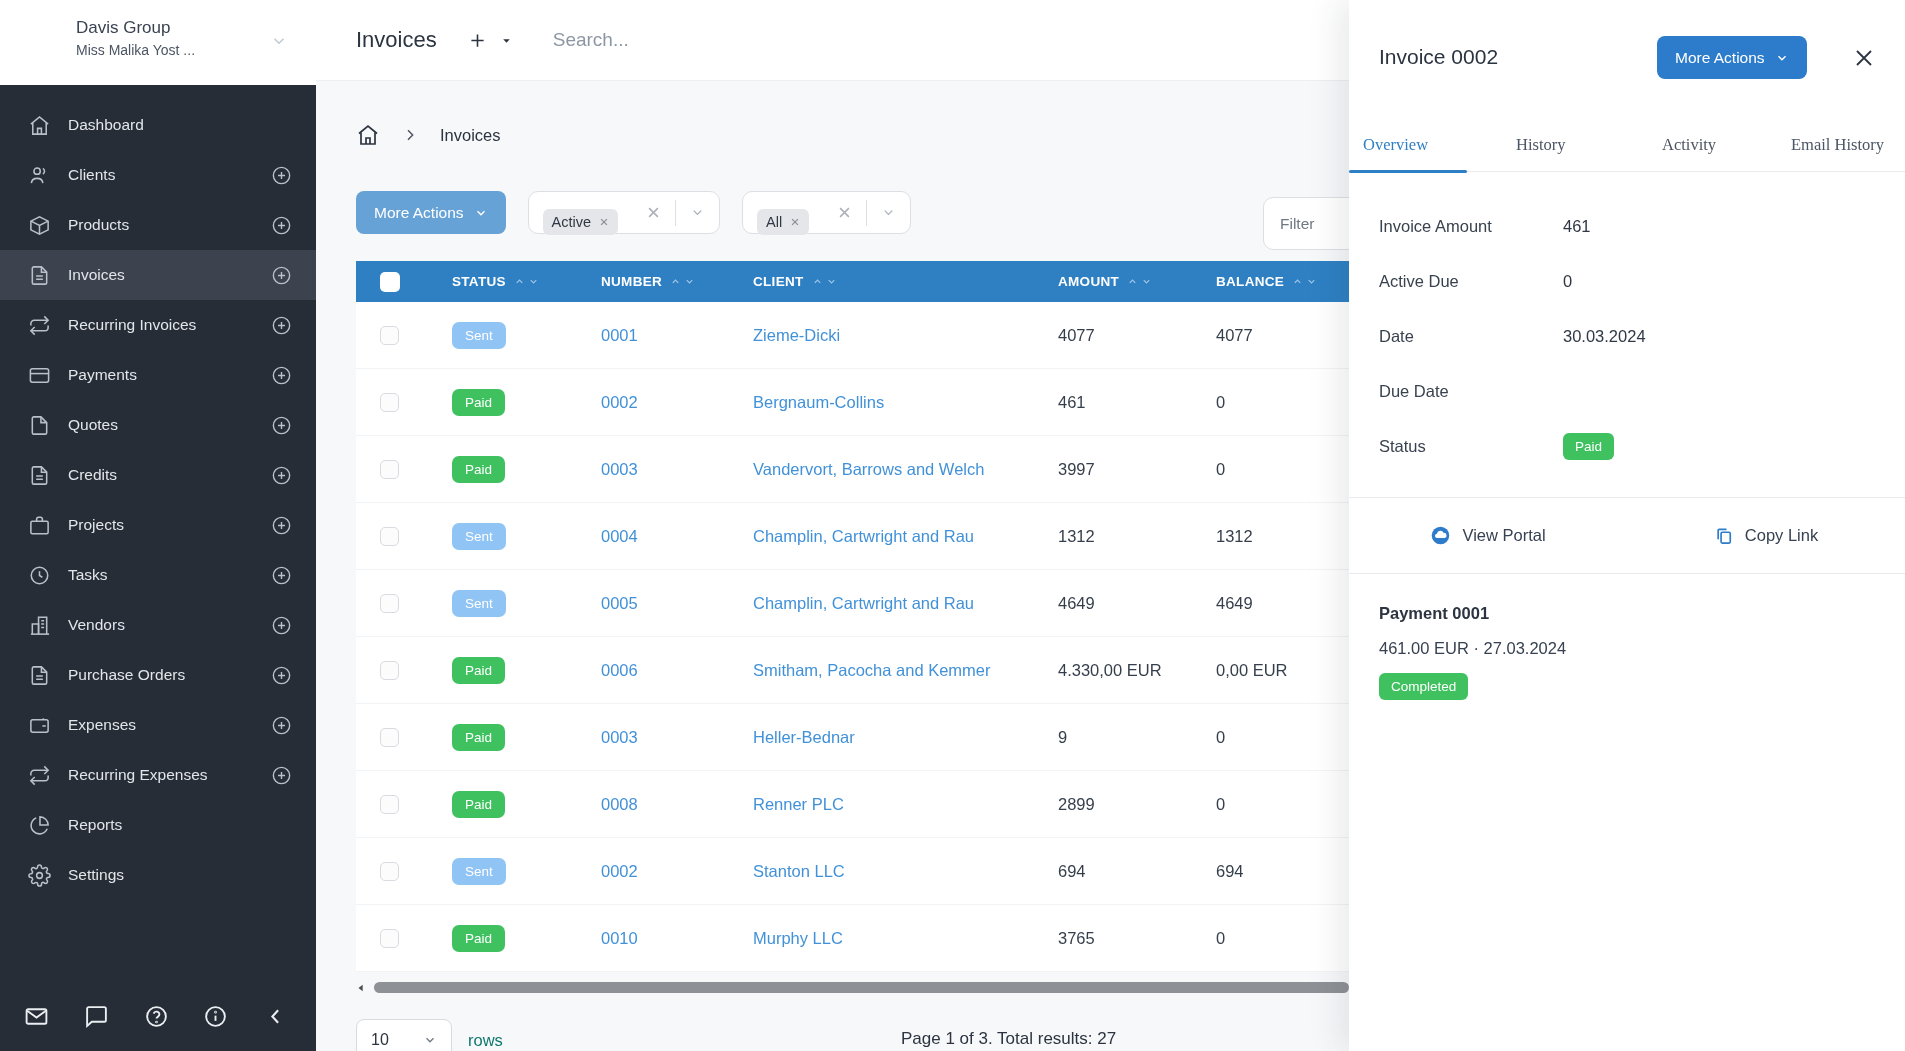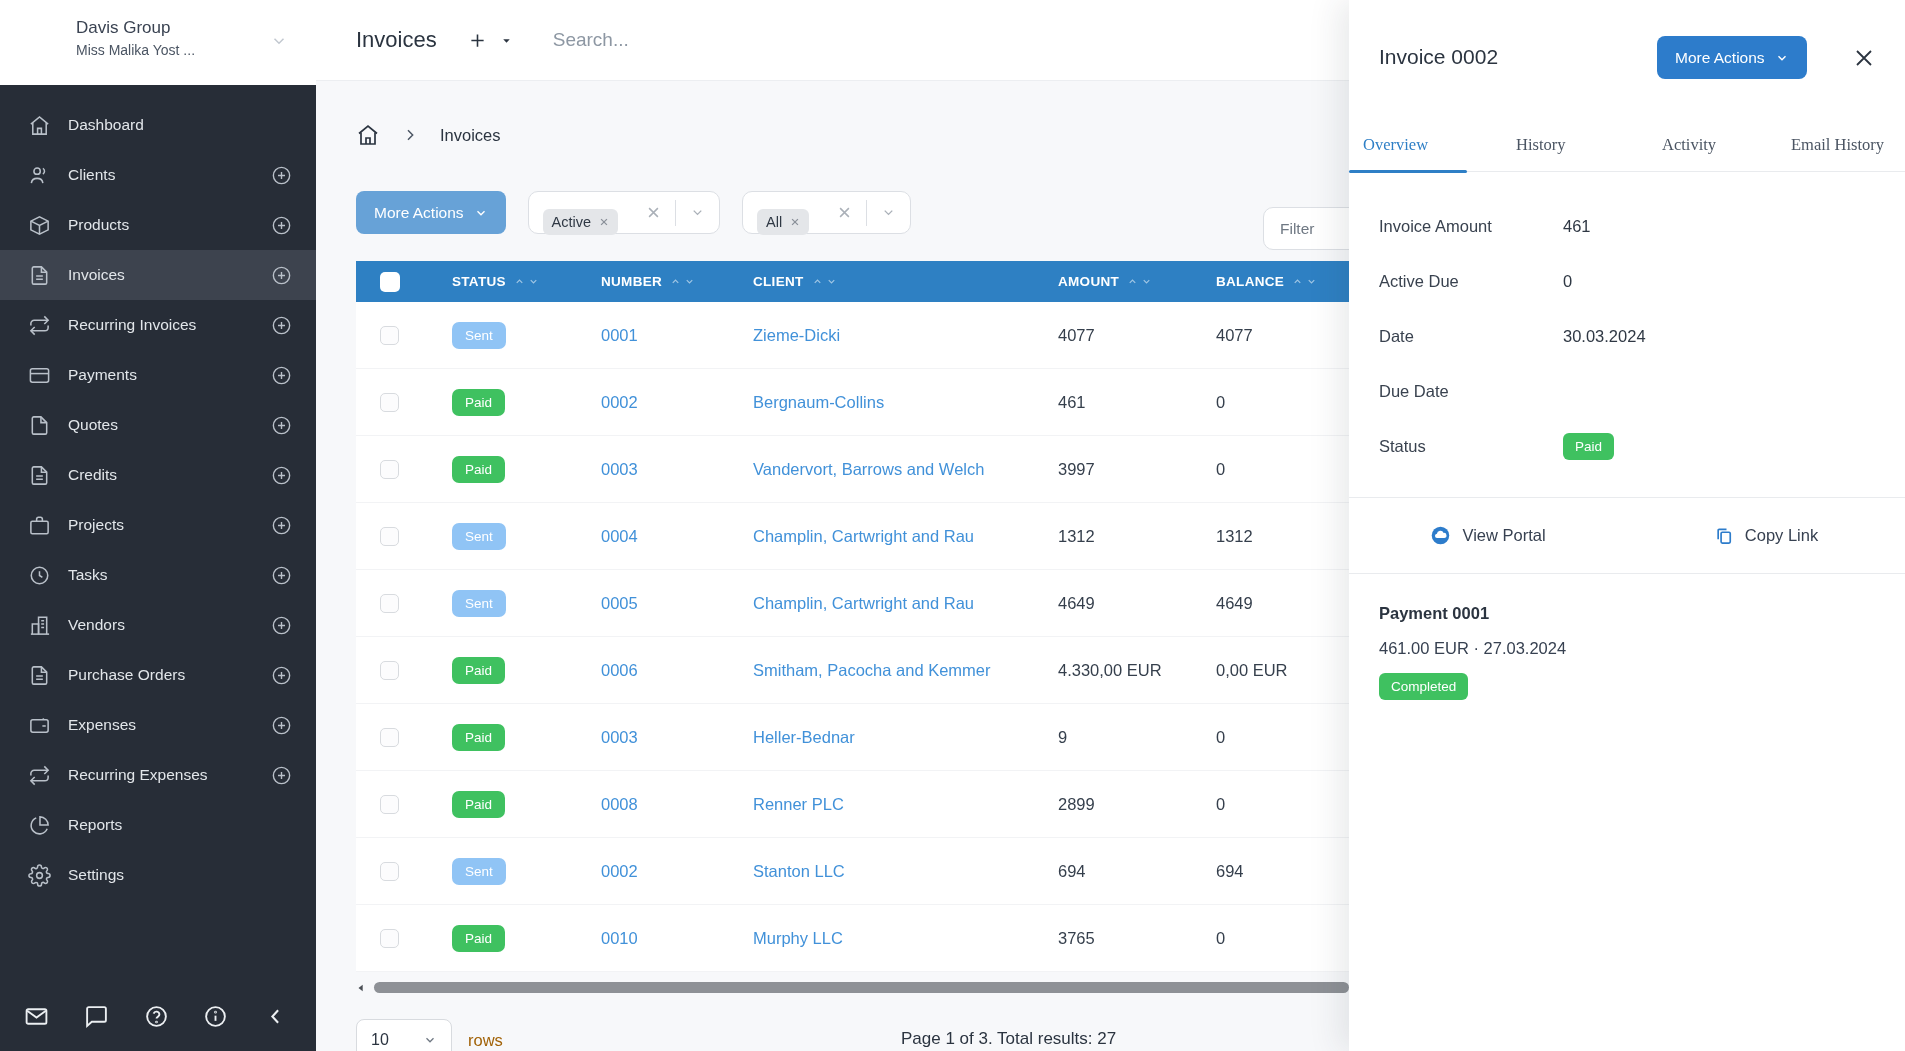--- a/index.html
+++ b/index.html
@@ -44,21 +44,21 @@
   .crumb-label { font-size:16.5px; color:#2b3440; }
 
   .filter-row { position:absolute; left:40px; top:110px; height:43px; display:flex; align-items:center; }
   .btn-more-light { height:43px; padding:0 18px; background:#67a2d7; border:none; border-radius:8px; color:#fff; font-size:15.5px; display:flex; align-items:center; gap:10px; cursor:pointer; font-family:"Liberation Sans", sans-serif; }
   .filter-group { height:43px; background:#fff; border:1px solid #dcdfe4; border-radius:10px; display:flex; align-items:center; padding:0 14px; margin-left:22px; }
   .chip { background:#e4e6e9; border-radius:6px; padding:5px 9px; font-size:14.5px; color:#2f3844; display:flex; align-items:center; gap:8px;margin-top:18px; }
   .chip-x { color:#8a9099; cursor:pointer; }
   .clear-x { margin-left:28px; color:#aab0b8; cursor:pointer; }
   .vdivider { width:1px; height:26px; background:#dcdfe4; margin:0 14px; }
   .group-chevron { color:#aab0b8; cursor:pointer; }
-  .filter-input { position:absolute; left:947px; top:126px; width:130px; height:43px; border:1px solid #dcdfe4; border-radius:10px; background:#fff; padding:0 16px; font-size:15.5px; color:#374151; outline:none; font-family:"Liberation Sans", sans-serif; }
+  .filter-input { position:absolute; left:947px; top:116px; width:130px; height:53px; border:1px solid #dcdfe4; border-radius:10px; background:#fff; padding:0 16px; font-size:15.5px; color:#374151; outline:none; font-family:"Liberation Sans", sans-serif; }
   .filter-input::placeholder { color:#6f7883; }
 
   
   .table { position:absolute; left:40px; top:180px; width:1540px; }
   .thead { height:41px; background:#2e80c3; display:flex; align-items:center; color:#fff; }
   .col-check { width:96px; padding-left:24px; display:flex; align-items:center; flex:none; }
   .col-status { width:149px; flex:none; display:flex; align-items:center; gap:8px; }
   .col-number { width:152px; flex:none; display:flex; align-items:center; gap:8px; }
   .col-client { width:305px; flex:none; display:flex; align-items:center; gap:8px; }
   .col-amount { width:158px; flex:none; display:flex; align-items:center; gap:8px; }
@@ -74,21 +74,21 @@
   .link { color:#4191d9; cursor:pointer; }
   .cell-num { color:#353f4c; }
 
   
   .hscrollbar { position:absolute; left:40px; top:899px; width:993px; height:15px; display:flex; align-items:center; }
   .scroll-arrow { color:#4a4f55; flex:none; }
   .scroll-thumb { flex:1; height:11px; background:#8e9196; border-radius:6px; margin-left:8px; cursor:pointer; }
   .rows-select { position:absolute; left:40px; top:938px; width:96px; height:42px; background:#fff; border:1px solid #d8dbdf; border-radius:8px; display:flex; align-items:center; justify-content:space-between; padding:0 14px; cursor:pointer; }
   .rows-select-value { font-size:16px; color:#2b3440; }
   .rows-select-chevron { color:#6f7883; }
-  .rows-label { position:absolute; left:152px; top:950px; font-size:16.5px; color:#a16207; }
+  .rows-label { position:absolute; left:152px; top:950px; font-size:16.5px; color:#0f766e; }
   .page-summary { position:absolute; left:585px; top:948px; font-size:17px; color:#2b3440; }
 
   
   .panel { position:absolute; left:1349px; top:0; width:556px; height:1051px; background:#fff; z-index:10; box-shadow:-10px 0 30px rgba(35,45,60,.10); }
   .panel-title { position:absolute; left:30px; top:45px; font-size:21px; font-weight:500; color:#2b3440; }
   .btn-more-dark { position:absolute; left:308px; top:36px; height:43px; padding:0 18px; background:#2d7ccb; border:none; border-radius:8px; color:#fff; font-size:15.5px; display:flex; align-items:center; gap:10px; cursor:pointer; font-family:"Liberation Sans", sans-serif; }
   .panel-close { position:absolute; left:503px; top:46px; width:24px; height:24px; color:#2b3440; cursor:pointer; }
   .panel-tabs { position:absolute; left:0; top:118px; width:556px; height:54px; border-bottom:1px solid #e9ebee; }
   .tab { position:absolute; top:0; height:54px; padding-top:17px; font-size:16.5px; color:#4b5563; cursor:pointer;font-family:Liberation Serif, serif; }
   .tab.active { color:#2e7fc6; }

